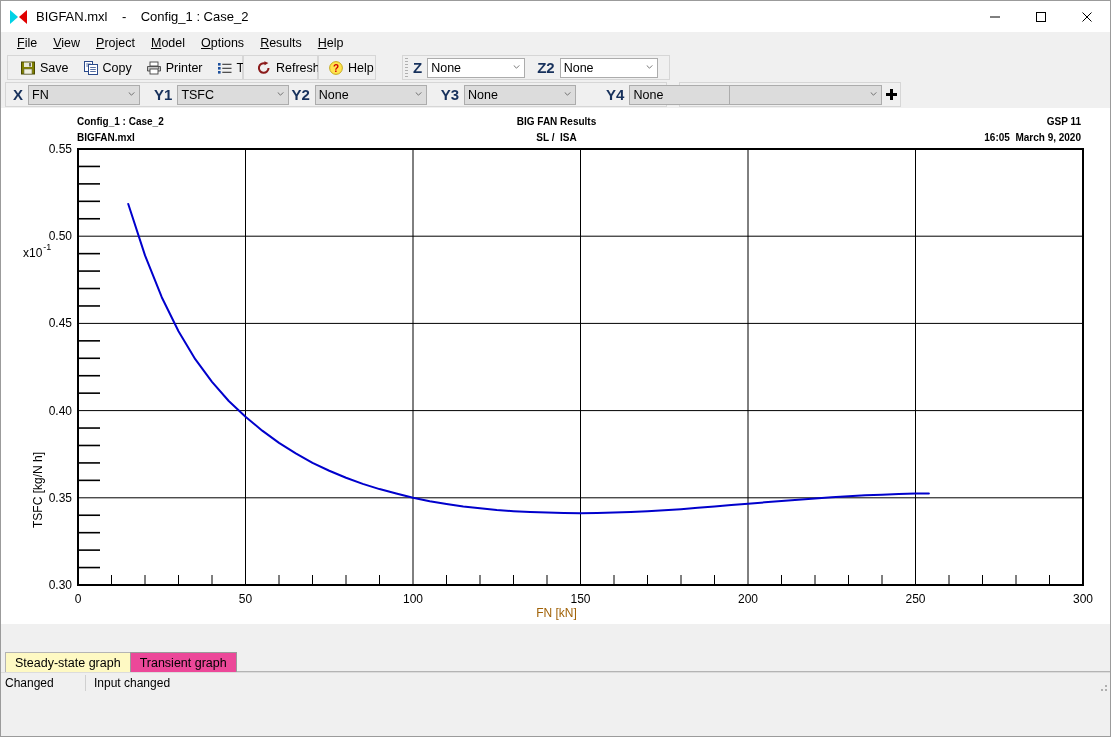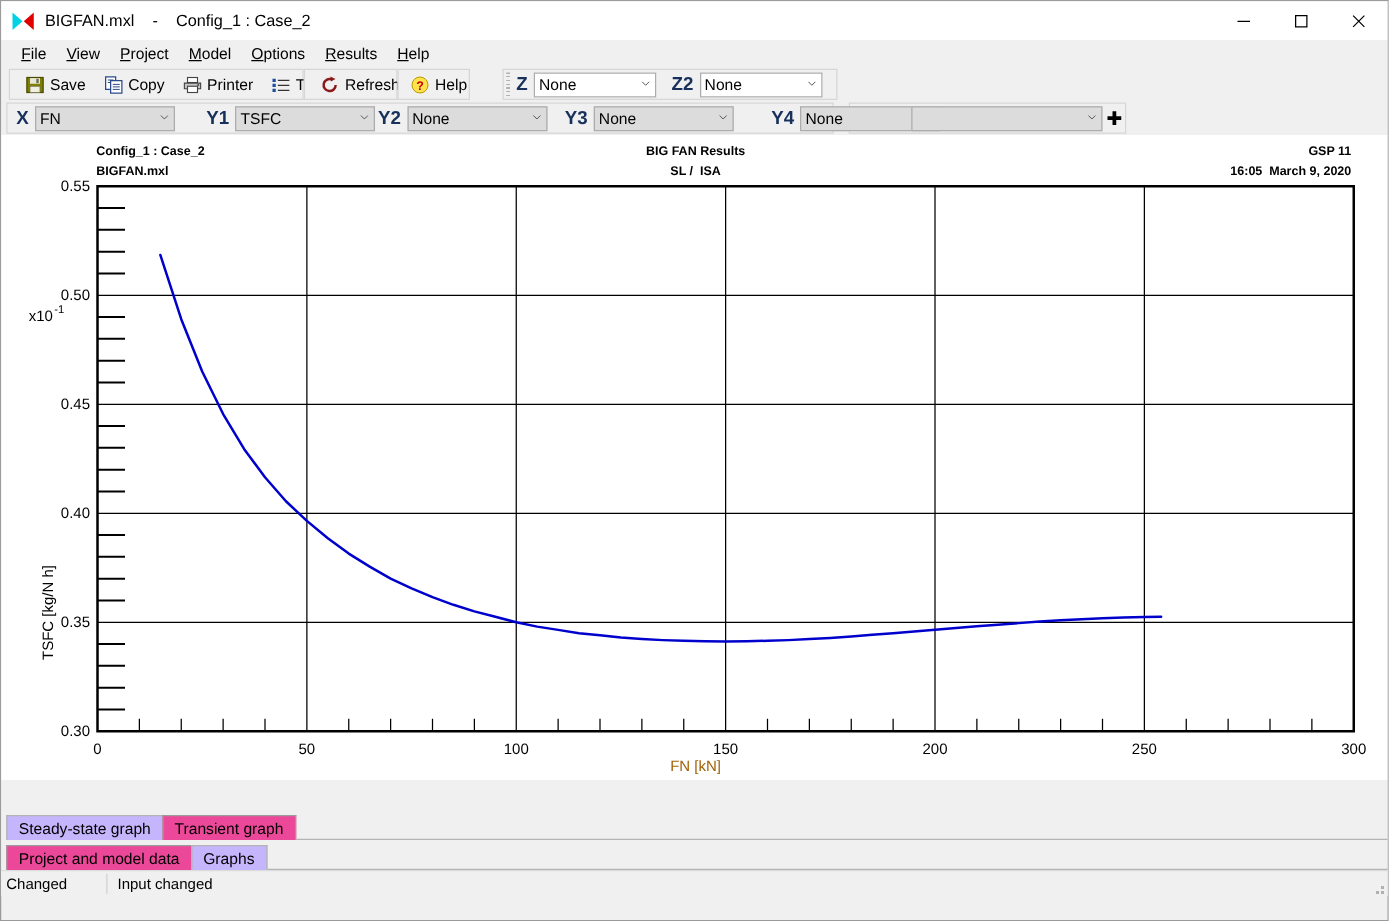--- a/index.html
+++ b/index.html
@@ -69,21 +69,21 @@
     position:absolute;font-size:12px;color:#000;
     transform:rotate(-90deg);transform-origin:left top;white-space:nowrap;
   }
   .xlabel{position:absolute;font-size:12px;color:#a16207;}
 
   
   .lower{background:#f0f0f0;}
   .tabstrip{display:flex;align-items:flex-end;height:22px;position:relative;}
   .tab{
     font-size:12.5px;color:#000;padding:3px 9px 3px 9px;height:20px;box-sizing:border-box;
-    border:1px solid #b4b4b4;border-bottom:none;background:#c4b5fd;white-space:nowrap;
+    border:1px solid #b4b4b4;border-bottom:none;background:#fef9c3;white-space:nowrap;
     display:flex;align-items:center;
   }
   .tab.active{background:#ec4899;border-color:#9a9a9a;}
 
   .statusbar{display:flex;align-items:center;height:20px;background:#f0f0f0;border-top:1px solid #dcdcdc;position:relative;}
   .status-pane{font-size:12px;color:#000;padding-left:4px;box-sizing:border-box;height:18px;display:flex;align-items:center;}
   .status-sep{width:1px;height:16px;background:#d0d0d0;}
   .gripper{position:absolute;right:2px;bottom:1px;width:12px;height:12px;
     background:
       radial-gradient(#b0b0b0 40%,transparent 41%) 8px 8px/4px 4px no-repeat,
@@ -239,21 +239,21 @@
         <div class="grip"></div>
         <span class="axis-label">X</span>
         <span class="combo-wrap">
           <select class="combo" style="width:112px;">
             <option>FN</option>
           </select>
           <svg class="chev" viewBox="0 0 8 5">
               <path d="M0.5 0.5 L4 4 L7.5 0.5" fill="none" stroke="#555" stroke-width="1"></path>
             </svg>
         </span>
-        <span class="axis-label" style="margin-left:25px;">Y1</span>
+        <span class="axis-label" style="margin-left:14px;">Y1</span>
         <span class="combo-wrap">
           <select class="combo" style="width:112px;">
             <option>TSFC</option>
           </select>
           <svg class="chev" viewBox="0 0 8 5">
               <path d="M0.5 0.5 L4 4 L7.5 0.5" fill="none" stroke="#555" stroke-width="1"></path>
             </svg>
         </span>
         <span class="axis-label" style="">Y2</span>
         <span class="combo-wrap">
@@ -395,29 +395,20 @@
     <div style="height:26px;"></div>
     <div class="tabstrip" style="padding-left:4px;">
       <div class="tab">
           <span>Steady-state graph</span>
         </div>
       <div class="tab active" style="margin-left:-1px;">
           <span>Transient graph</span>
         </div>
       <div style="flex:1;border-bottom:1px solid #b4b4b4;height:100%;box-sizing:border-box;"></div>
     </div>
-    <div class="tabstrip" style="padding-left:4px;margin-top:2px;">
-      <div class="tab active">
-          <span>Project and model data</span>
-        </div>
-      <div class="tab" style="margin-left:-1px;">
-          <span>Graphs</span>
-        </div>
-      <div style="flex:1;border-bottom:1px solid #b4b4b4;height:100%;box-sizing:border-box;"></div>
-    </div>
 
     <div class="statusbar">
       <div class="status-pane" style="width:84px;">Changed</div>
       <div class="status-sep"></div>
       <div class="status-pane" style="width:940px;padding-left:8px;">Input changed</div>
       <div class="gripper"></div>
     </div>
   </div>
 </div>
 

